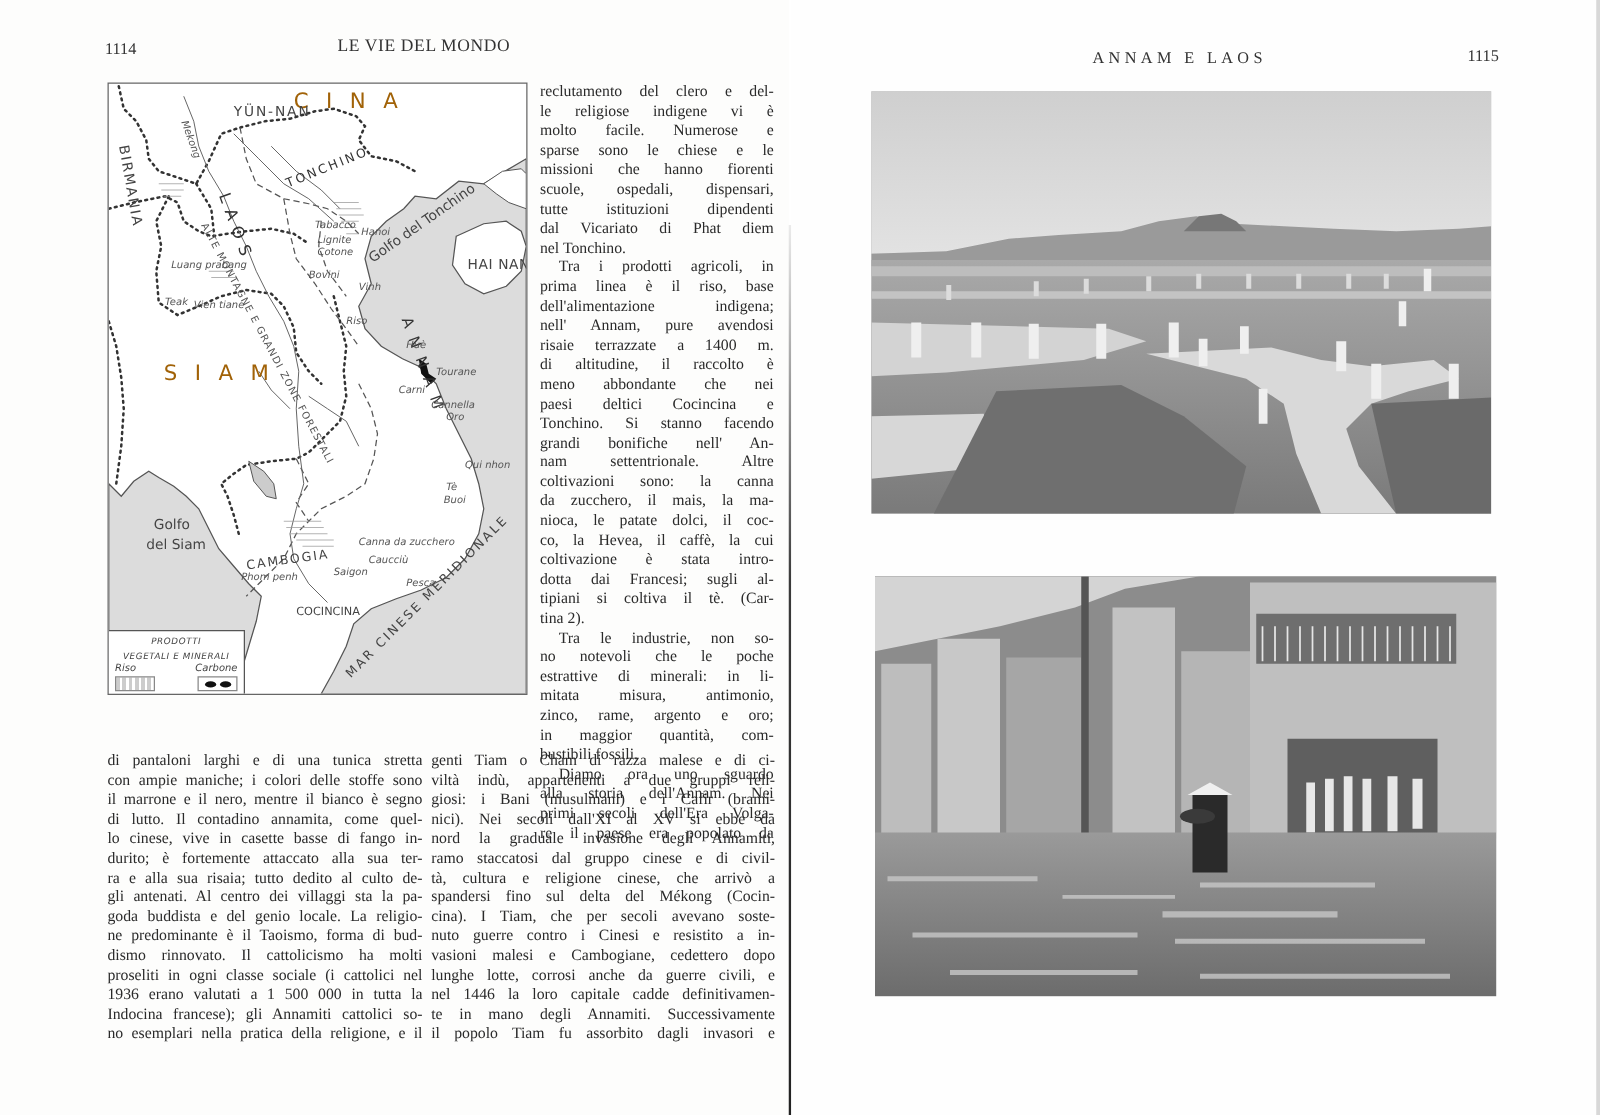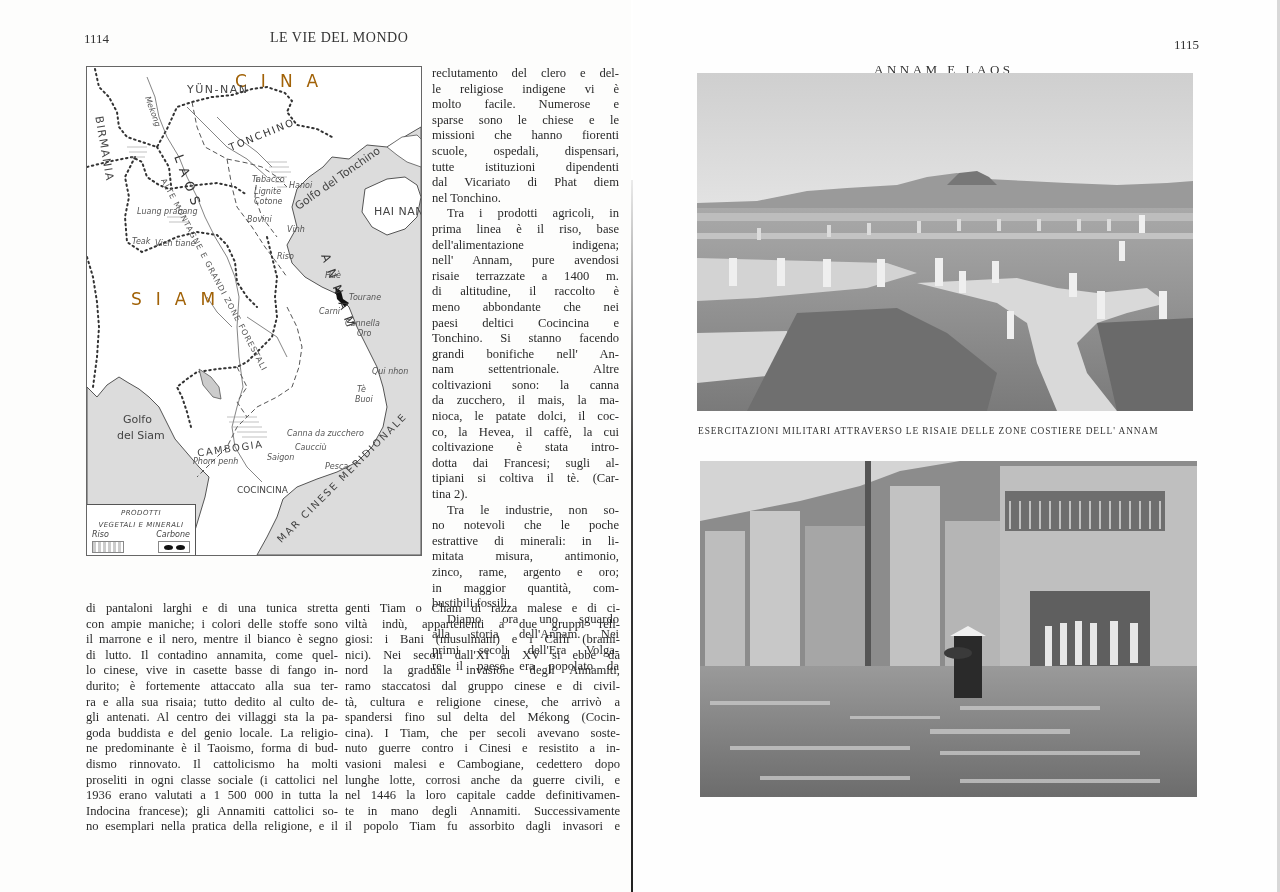--- a/index.html
+++ b/index.html
@@ -16,21 +16,21 @@
   .page-right { left: 633px; width: 647px; background: #fefefe; }
   .gutter-line {
     position: absolute; left: 631px; top: 180px; width: 2px; height: 712px;
     background: linear-gradient(to bottom, rgba(60,60,60,0.1), #3a3a3a 40%, #222 100%);
   }
   .right-edge { position: absolute; right: 0; top: 0; width: 3px; height: 892px; background: #d8d8d8; }
 
   
   .folio { position: absolute; font-family: "Liberation Serif", serif; font-size: 13px; color: #333; }
   .running-head { position: absolute; font-family: "Liberation Serif", serif; font-size: 14px; letter-spacing: 0.5px; color: #333; }
-  .running-head.spaced { letter-spacing: 3.5px; font-size: 13px; margin-top: 24px; }
+  .running-head.spaced { letter-spacing: 3.5px; font-size: 13px; }
 
   
   .map-frame {
     position: absolute; left: 86px; top: 66px; width: 334px; height: 488px;
     border: 1px solid #666; background: #ffffff; overflow: hidden;
   }
   .map-frame svg { position: absolute; left: 0; top: 0; }
   .map-label { position: absolute; font-family: "DejaVu Sans", sans-serif; color: #444; white-space: nowrap; }
   .map-label.big { font-size: 17px; letter-spacing: 14px; color: #a16207; }
   .map-label.med { font-size: 11px; letter-spacing: 1.5px; }
@@ -316,21 +316,20 @@
         <rect x="170" y="150" width="4" height="12"></rect>
           <rect x="220" y="148" width="4" height="12"></rect>
         <rect x="260" y="146" width="4" height="12"></rect>
           <rect x="300" y="146" width="4" height="12"></rect>
         <rect x="340" y="146" width="4" height="12"></rect>
           <rect x="380" y="146" width="4" height="12"></rect>
         <rect x="410" y="146" width="4" height="12"></rect>
       </g>
     </svg>
   </div>
-  <div class="photo-caption" style="left:698px; top:426px;">ESERCITAZIONI MILITARI ATTRAVERSO LE RISAIE DELLE ZONE COSTIERE DELL' ANNAM</div>
 
   <div class="photo photo-2">
     <svg width="497" height="336" viewBox="0 0 497 336">
       <defs>
         <linearGradient id="water2" x1="0" y1="0" x2="0" y2="1">
           <stop offset="0" stop-color="#9a9a9a"></stop>
           <stop offset="1" stop-color="#6c6c6c"></stop>
         </linearGradient>
       </defs>
       <rect width="497" height="336" fill="#d4d4d4"></rect>

